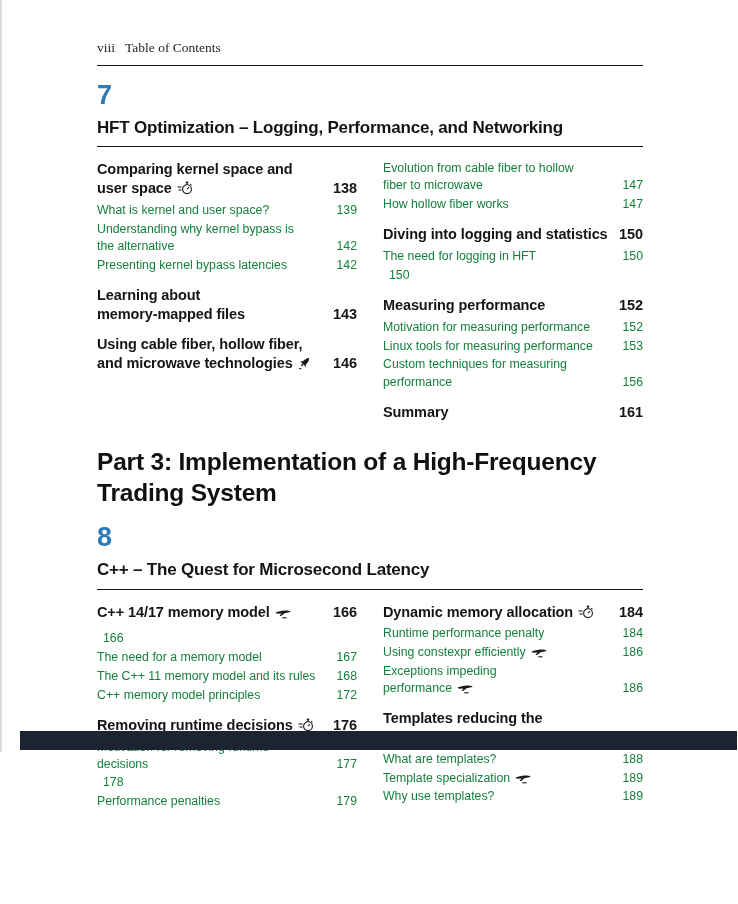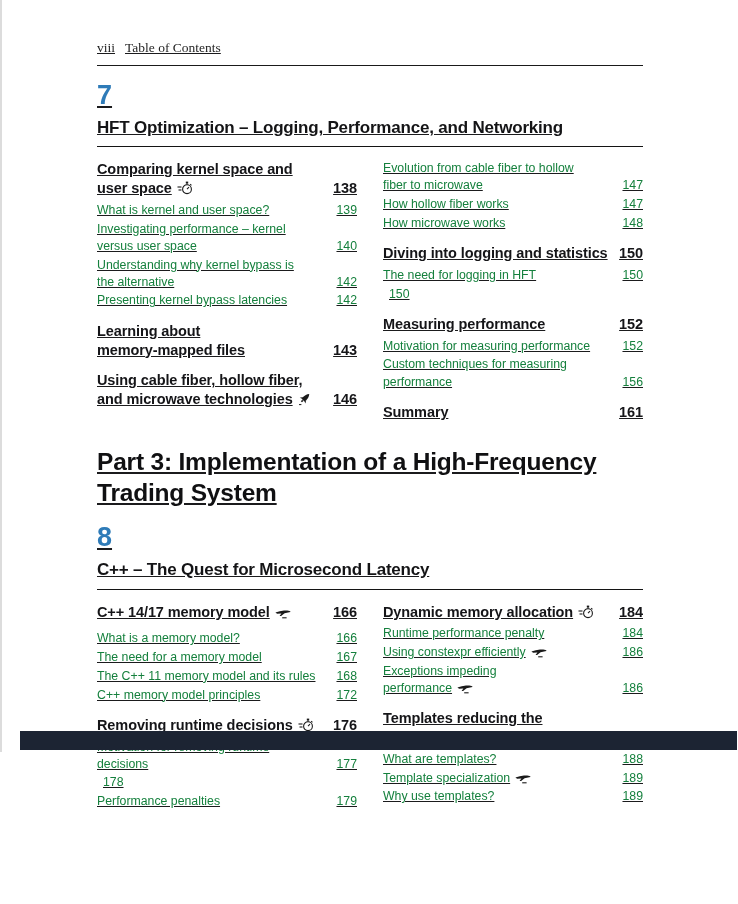--- a/index.html
+++ b/index.html
@@ -8,21 +8,20 @@
     width: 738px; height: 904px;
     font-family: "Liberation Sans", "DejaVu Sans", sans-serif;
     color: #1b1b1d;
     overflow: hidden;
   }
   .page {
     position: relative;
     width: 738px; height: 752px;
     background: var(--page-bg, #fff);
     padding: 40px 95px 10px 97px;
-    text-decoration: underline;
   }
   .left-edge {
     position: absolute; left: 0; top: 0; bottom: 0; width: 2px;
     background: #dcdcdc;
   }
   
   .running-header {
     font-family: "Liberation Serif", "DejaVu Serif", serif;
     font-size: 13.5px; color: #1f1f1f;
   }
@@ -108,25 +107,20 @@
                   <rect x="8.8" y="0.6" width="2.4" height="1.8" fill="#1a1a1a"></rect>
                   <rect x="9.4" y="2.2" width="1.2" height="1.4" fill="#1a1a1a"></rect>
                 </svg></span></span>
             <span class="entry-page">138</span>
           </div>
           <div class="entry sub">
             <span class="entry-title">What is kernel and user space?</span>
             <span class="entry-page">139</span>
           </div>
           <div class="entry sub">
-            <span class="entry-title">Investigating performance – kernel
-versus user space</span>
-            <span class="entry-page">140</span>
-          </div>
-          <div class="entry sub">
             <span class="entry-title">Understanding why kernel bypass is
 the alternative</span>
             <span class="entry-page">142</span>
           </div>
           <div class="entry sub">
             <span class="entry-title">Presenting kernel bypass latencies</span>
             <span class="entry-page">142</span>
           </div>
           <div class="entry section">
             <span class="entry-title">Learning about
@@ -150,42 +144,42 @@
       <div class="col">
           <div class="entry sub">
             <span class="entry-title">Evolution from cable fiber to hollow
 fiber to microwave</span>
             <span class="entry-page">147</span>
           </div>
           <div class="entry sub">
             <span class="entry-title">How hollow fiber works</span>
             <span class="entry-page">147</span>
           </div>
-          <div class="entry sub">
-            <span class="entry-title">How microwave works</span>
-            <span class="entry-page">148</span>
-          </div>
           <div class="entry section">
             <span class="entry-title">Diving into logging and statistics</span>
             <span class="entry-page">150</span>
           </div>
           <div class="entry sub">
             <span class="entry-title">The need for logging in HFT</span>
             <span class="entry-page">150</span>
           </div>
           <div class="entry sub">
             <span class="entry-page">150</span>
           </div>
           <div class="entry section">
             <span class="entry-title">Measuring performance</span>
             <span class="entry-page">152</span>
           </div>
           <div class="entry sub">
             <span class="entry-title">Motivation for measuring performance</span>
             <span class="entry-page">152</span>
+          </div>
+          <div class="entry sub">
+            <span class="entry-title">Linux tools for measuring performance</span>
+            <span class="entry-page">153</span>
           </div>
           <div class="entry sub">
             <span class="entry-title">Custom techniques for measuring
 performance</span>
             <span class="entry-page">156</span>
           </div>
           <div class="entry section">
             <span class="entry-title">Summary</span>
             <span class="entry-page">161</span>
           </div>
@@ -202,21 +196,20 @@
     <div class="cols">
       <div class="col">
           <div class="entry section space-after">
             <span class="entry-title">C++ 14/17 memory model<span class="icon"><svg width="16" height="12" viewBox="0 0 16 12">
                   <path d="M0.4 5.6 L4.8 4.3 L9 3.6 C11.6 3.2 14.1 3.7 15.4 4.5 L15.4 5 L9.6 6.2 L6.1 8.9 L4.6 8.9 L6.4 6.4 L2.1 6.7 Z" fill="#1a1a1a"></path>
                   <line x1="7.2" y1="10.8" x2="11.6" y2="10.8" stroke="#1a1a1a" stroke-width="1.1"></line>
                 </svg></span></span>
             <span class="entry-page">166</span>
           </div>
           <div class="entry sub">
-            <span class="entry-title">What is a memory model?</span>
             <span class="entry-page">166</span>
           </div>
           <div class="entry sub">
             <span class="entry-title">The need for a memory model</span>
             <span class="entry-page">167</span>
           </div>
           <div class="entry sub">
             <span class="entry-title">The C++ 11 memory model and its rules</span>
             <span class="entry-page">168</span>
           </div>

